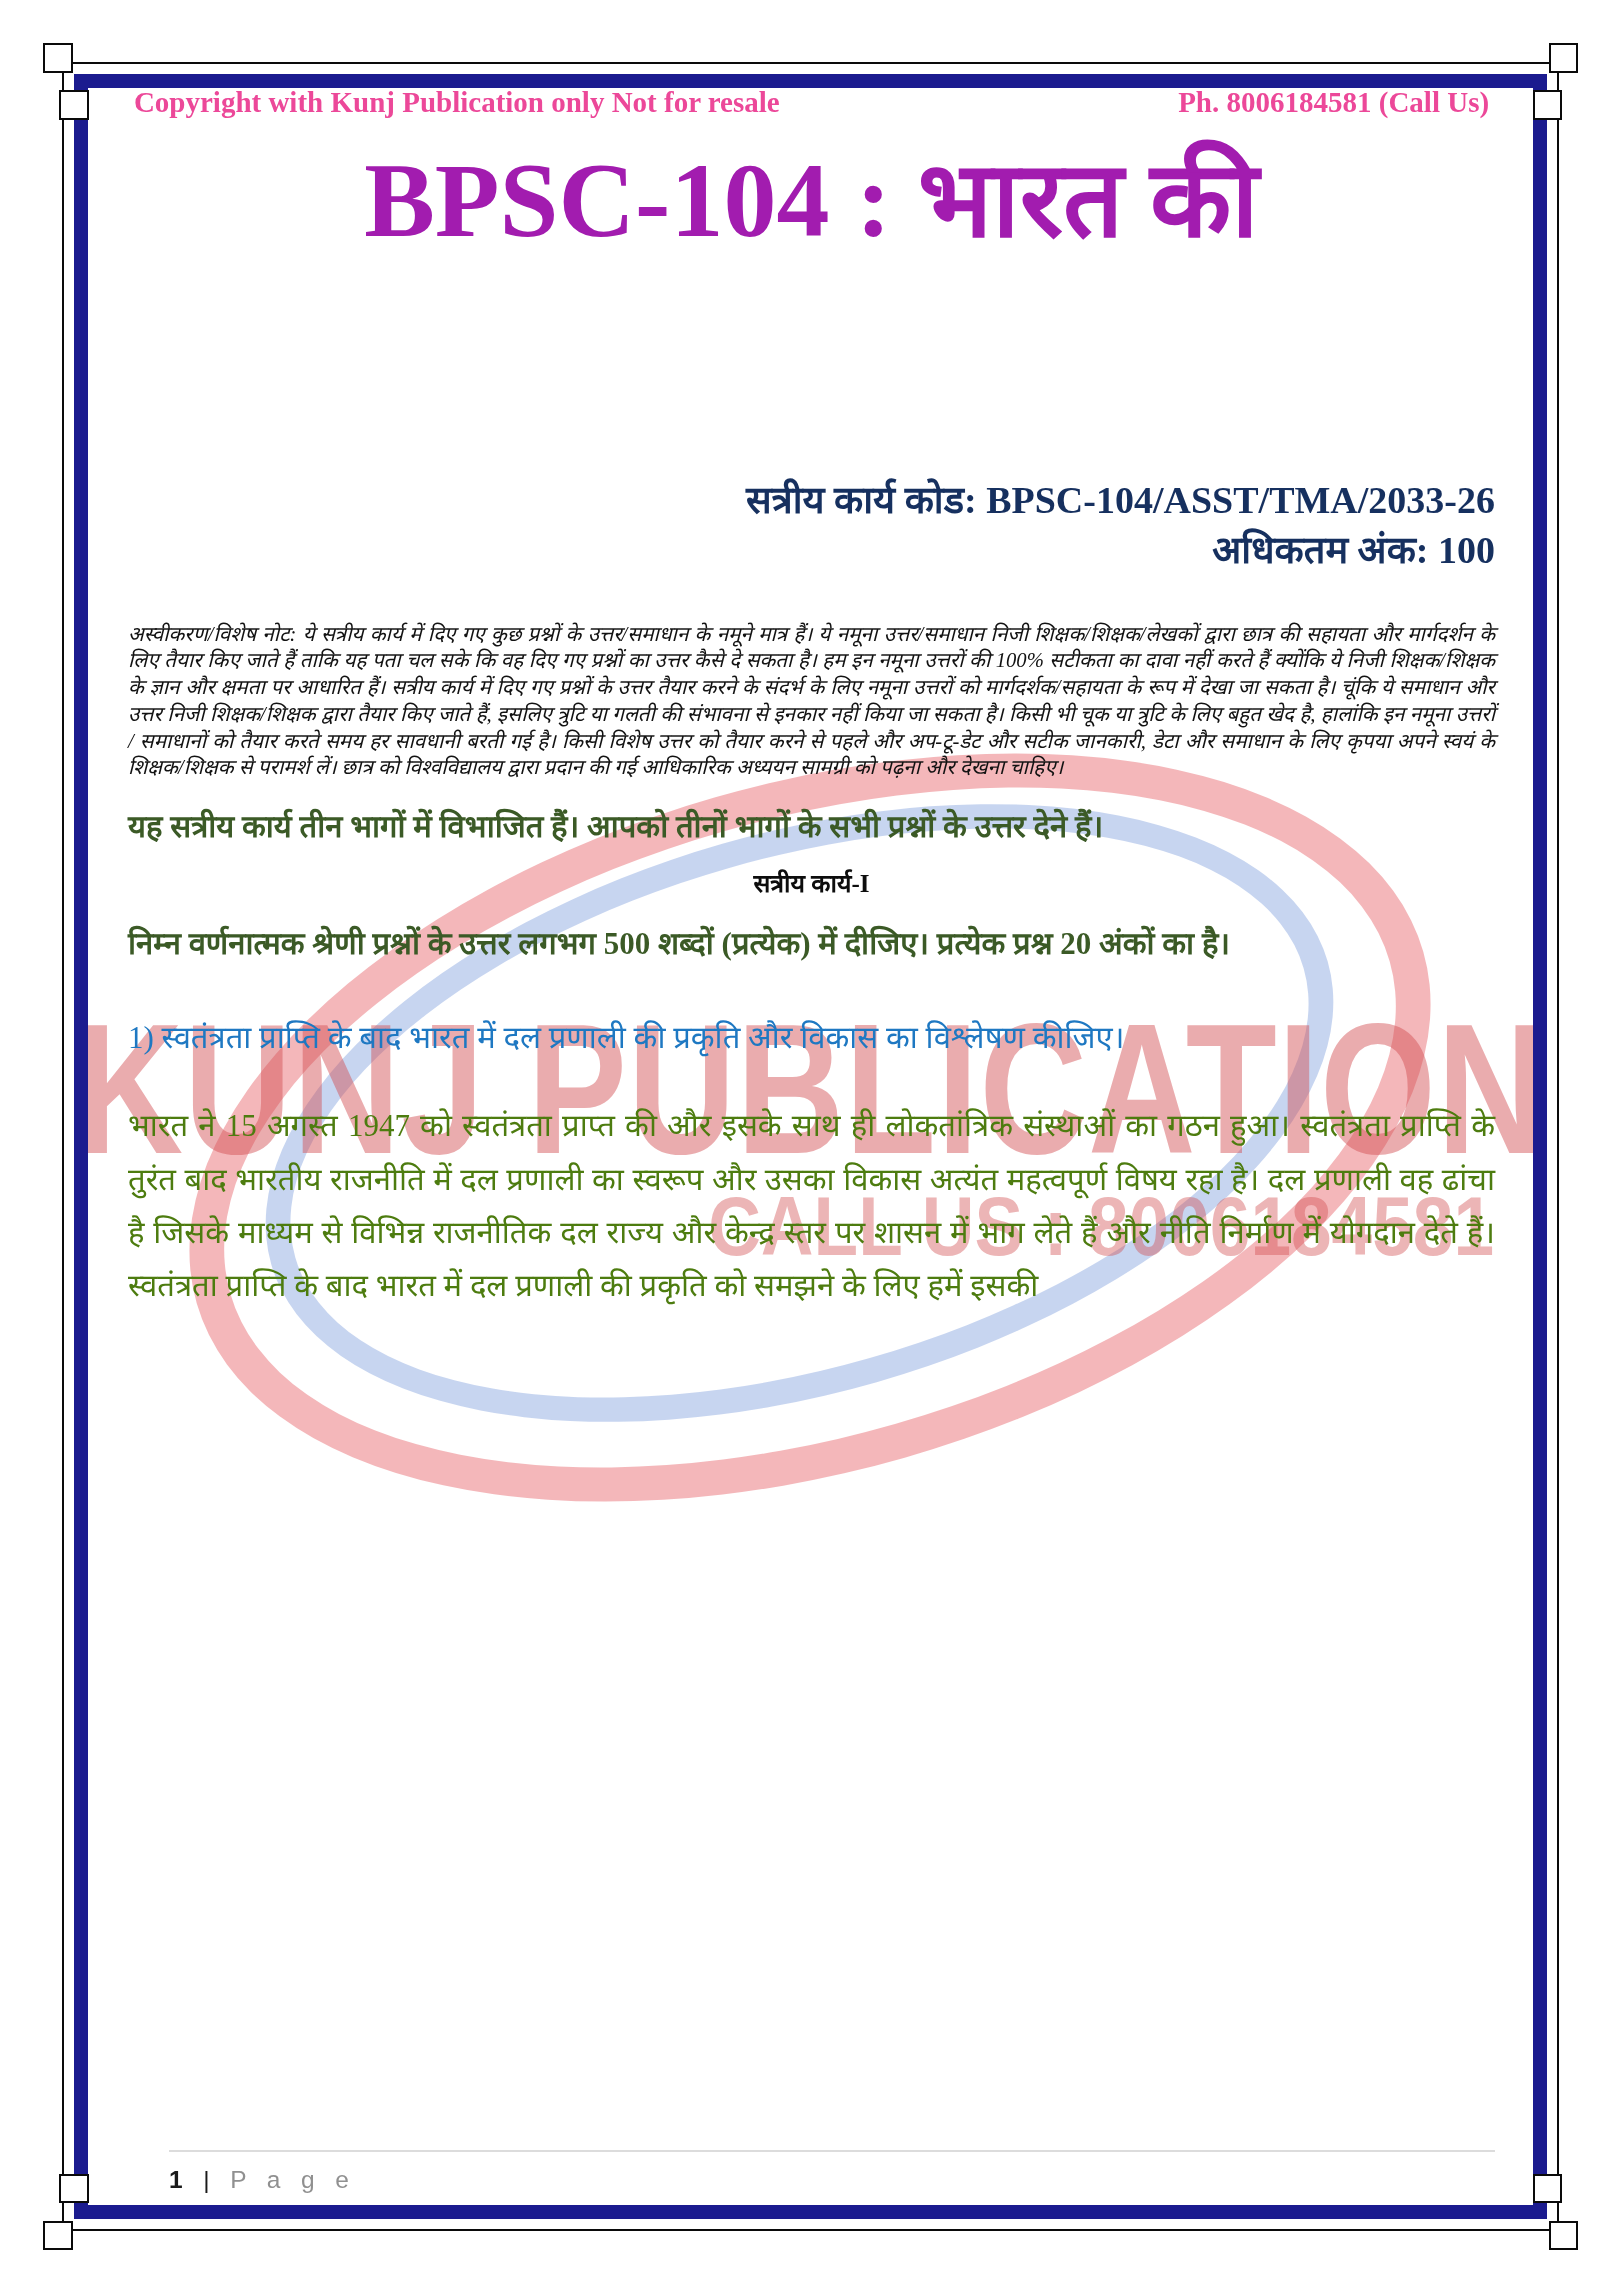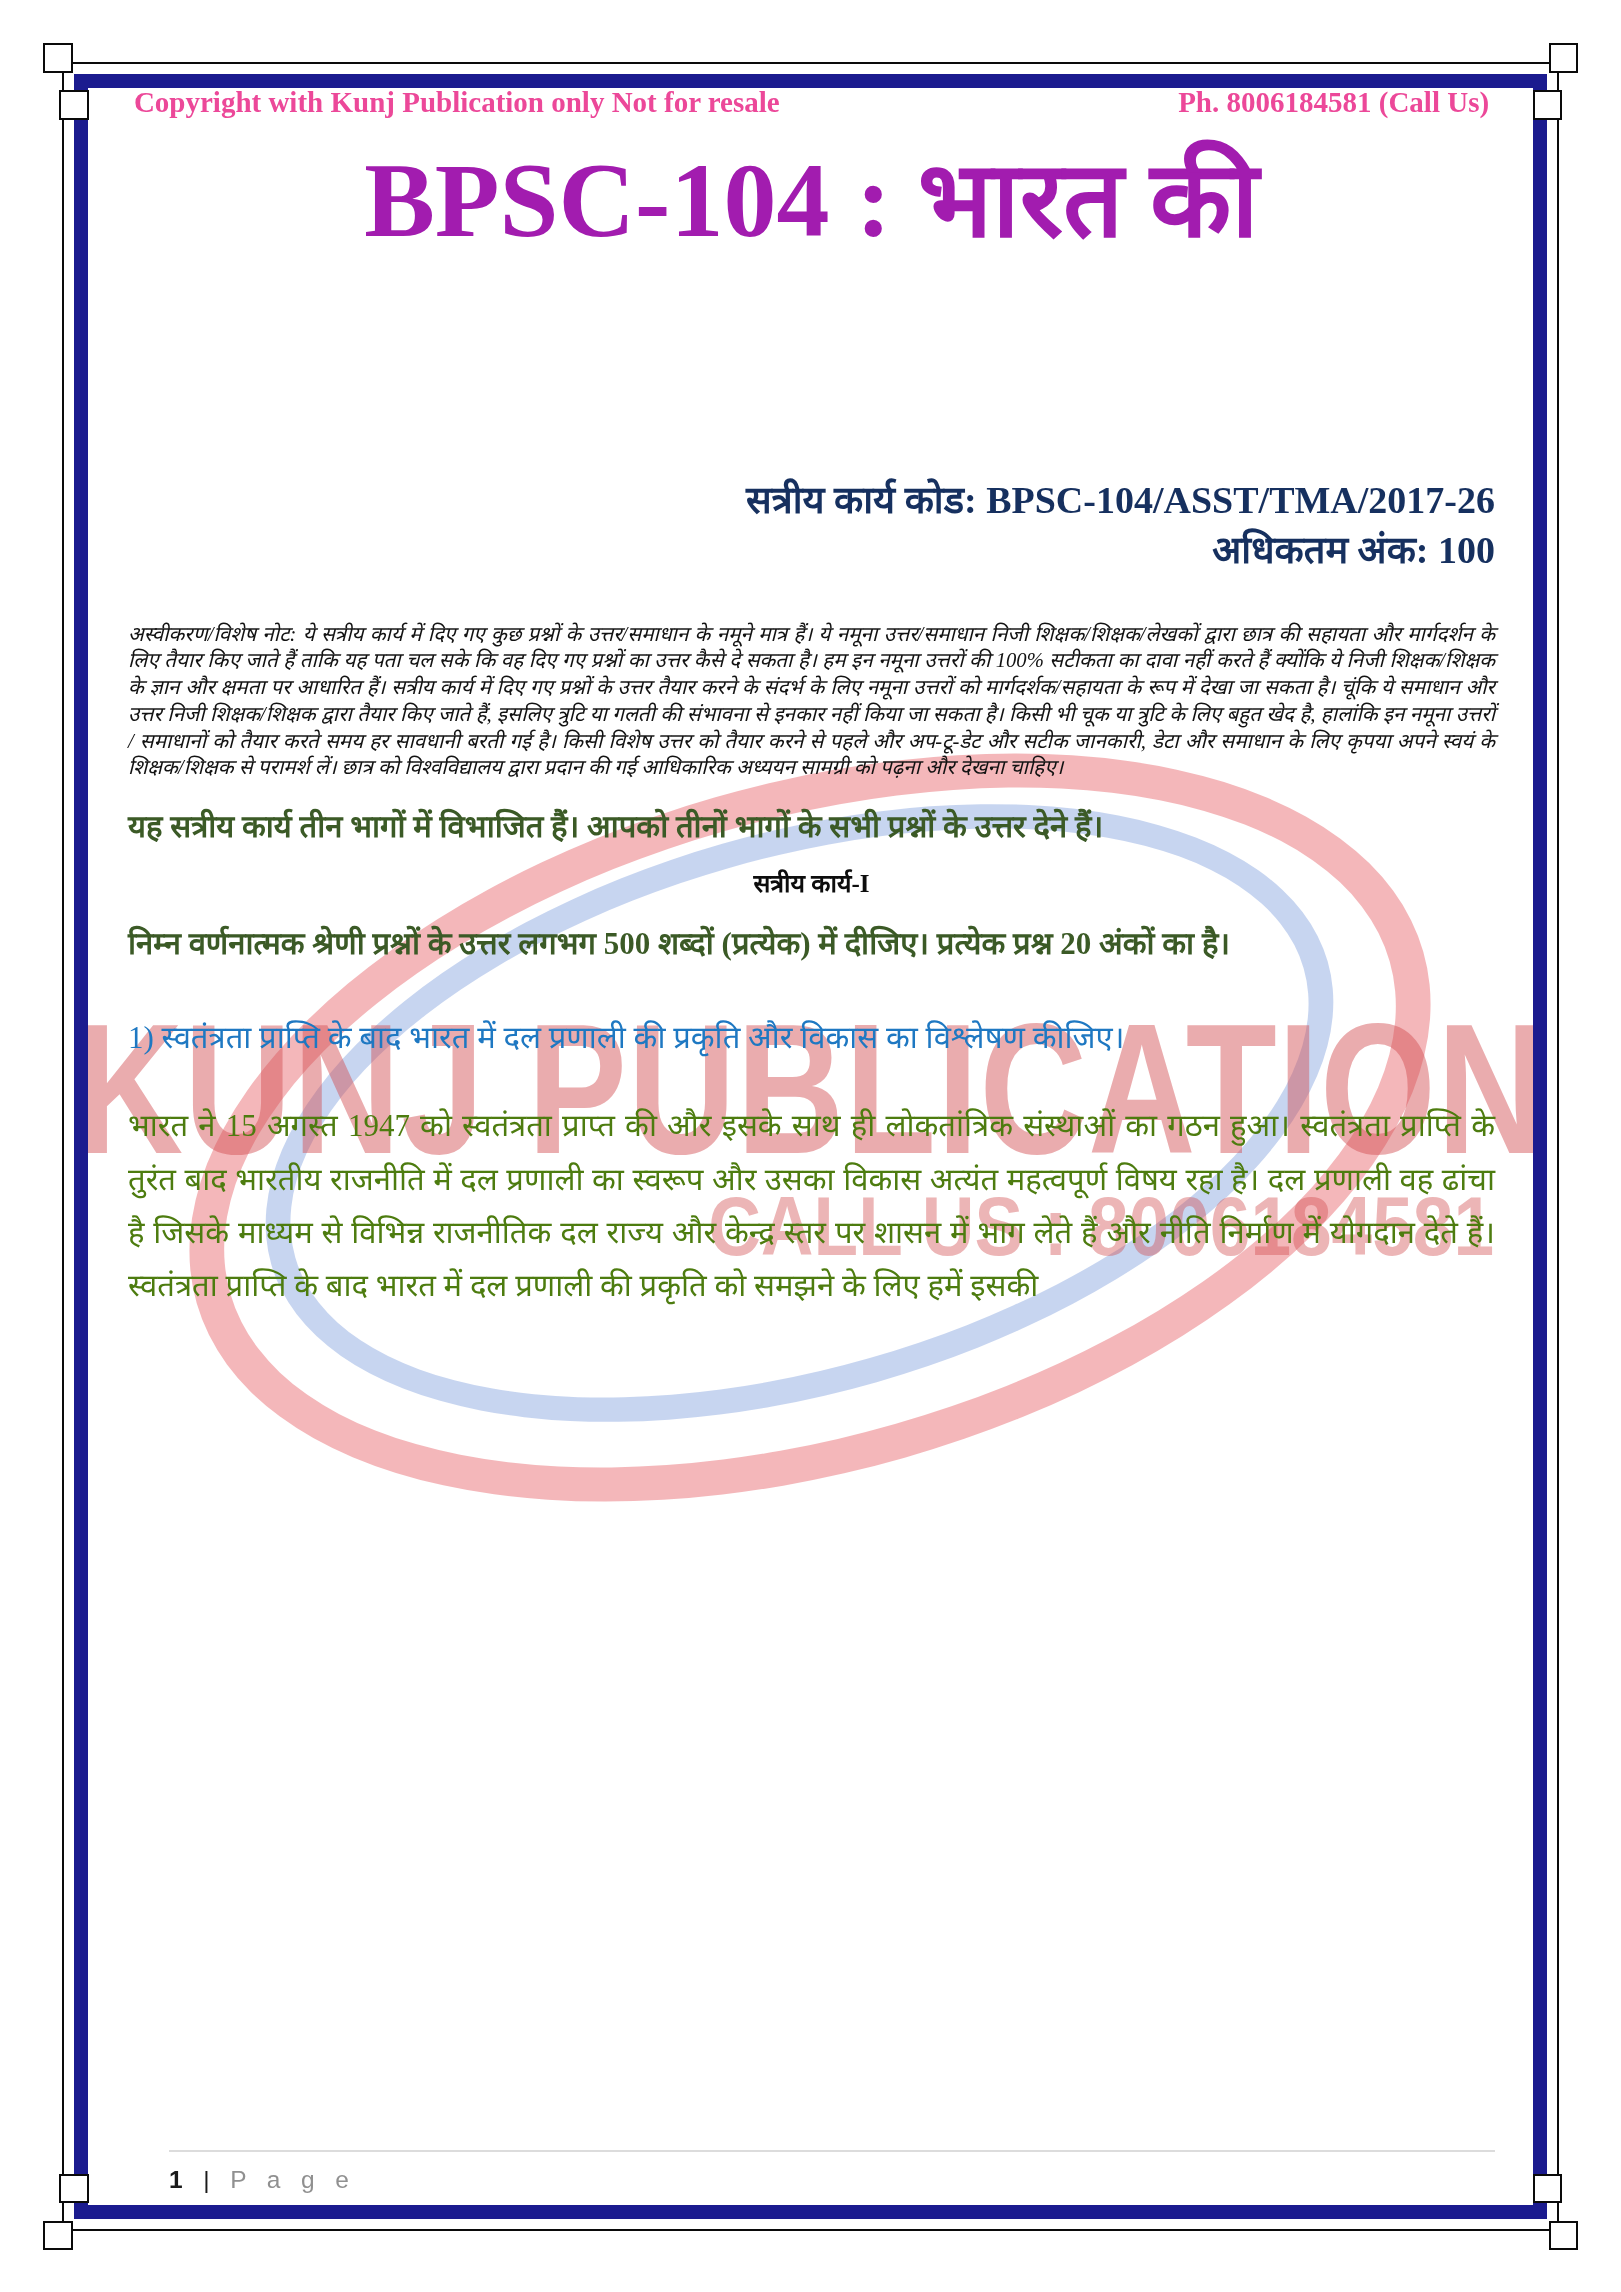--- a/index.html
+++ b/index.html
@@ -80,21 +80,21 @@
     <div class="copyright">
       <span>Copyright with Kunj Publication only Not for resale</span>
       <span>Ph. 8006184581 (Call Us)</span>
     </div>
 
     <div class="doc-title">
       <div>BPSC-104 : भारत की</div>
     </div>
 
     <div class="code-block">
-      <div>सत्रीय कार्य कोड: BPSC-104/ASST/TMA/2017-26</div>
+      <div>सत्रीय कार्य कोड: BPSC-104/ASST/TMA/2033-26</div>
       <div>अधिकतम अंक: 100</div>
     </div>
 
     <div class="disclaimer">अस्वीकरण/विशेष नोट: ये सत्रीय कार्य में दिए गए कुछ प्रश्नों के उत्तर/समाधान के नमूने मात्र हैं। ये नमूना उत्तर/समाधान निजी शिक्षक/शिक्षक/लेखकों द्वारा छात्र की सहायता और मार्गदर्शन के लिए तैयार किए जाते हैं ताकि यह पता चल सके कि वह दिए गए प्रश्नों का उत्तर कैसे दे सकता है। हम इन नमूना उत्तरों की 100% सटीकता का दावा नहीं करते हैं क्योंकि ये निजी शिक्षक/शिक्षक के ज्ञान और क्षमता पर आधारित हैं। सत्रीय कार्य में दिए गए प्रश्नों के उत्तर तैयार करने के संदर्भ के लिए नमूना उत्तरों को मार्गदर्शक/सहायता के रूप में देखा जा सकता है। चूंकि ये समाधान और उत्तर निजी शिक्षक/शिक्षक द्वारा तैयार किए जाते हैं, इसलिए त्रुटि या गलती की संभावना से इनकार नहीं किया जा सकता है। किसी भी चूक या त्रुटि के लिए बहुत खेद है, हालांकि इन नमूना उत्तरों / समाधानों को तैयार करते समय हर सावधानी बरती गई है। किसी विशेष उत्तर को तैयार करने से पहले और अप-टू-डेट और सटीक जानकारी, डेटा और समाधान के लिए कृपया अपने स्वयं के शिक्षक/शिक्षक से परामर्श लें। छात्र को विश्वविद्यालय द्वारा प्रदान की गई आधिकारिक अध्ययन सामग्री को पढ़ना और देखना चाहिए।</div>
 
     <div class="division-note">यह सत्रीय कार्य तीन भागों में विभाजित हैं। आपको तीनों भागों के सभी प्रश्नों के उत्तर देने हैं।</div>
 
     <div class="section-heading">सत्रीय कार्य-I</div>
 
     <div class="section-instruction">निम्न वर्णनात्मक श्रेणी प्रश्नों के उत्तर लगभग 500 शब्दों (प्रत्येक) में दीजिए। प्रत्येक प्रश्न 20 अंकों का है।</div>

